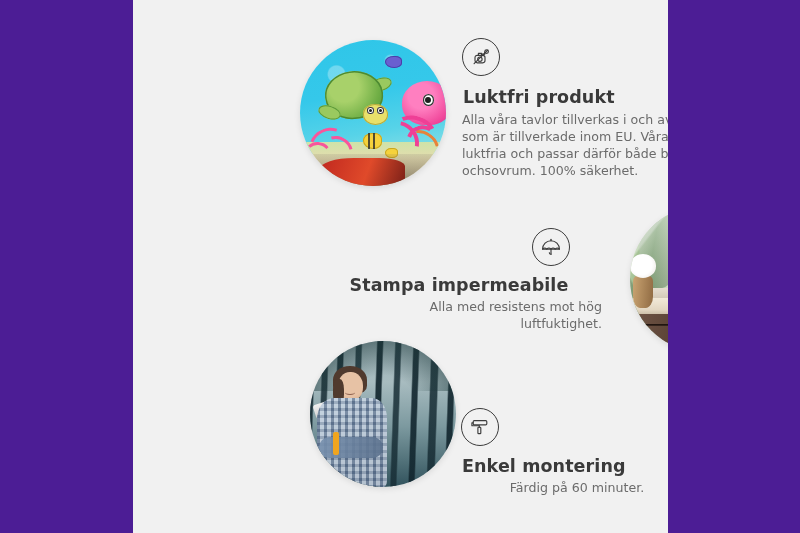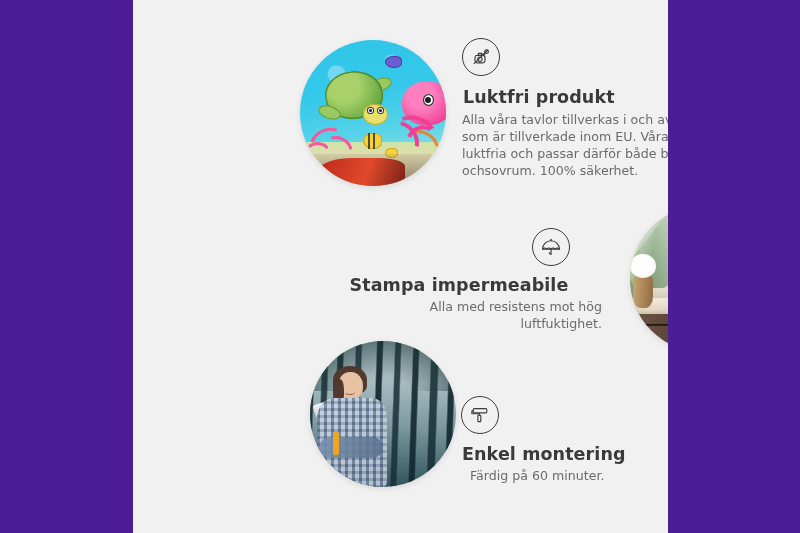--- a/index.html
+++ b/index.html
@@ -249,23 +249,23 @@
 
   .feature-odor { left: 329px; top: 38px; width: 300px; }
   .feature-odor .f-title { margin: 11px 0 4px 1px; }
   .feature-odor .f-body { width: 292px; }
 
   .feature-water { left: 215px; top: 228px; width: 255px; text-align: right; }
   .feature-water .icon-circle { margin-left: auto; margin-right: 33px; }
   .feature-water .f-title { margin: 9px 33px 3px 0; text-align: center; }
   .feature-water .f-body { margin-right: 1px; }
 
-  .feature-mount { left: 328px; top: 396px; width: 230px; }
+  .feature-mount { left: 328px; top: 408px; width: 230px; }
   .feature-mount .f-title { margin: 10px 0 3px 1px; }
-  .feature-mount .f-body { margin-left: 9px; }
+  .feature-mount .f-body { margin-left: 2px; text-align: center; }
 </style>
 </head>
 <body>
 
 <div class="stage">
   <div class="panel">
 
     <div class="photo photo-sea">
       <div class="photo-inner">
         <div class="sea-water"></div>

